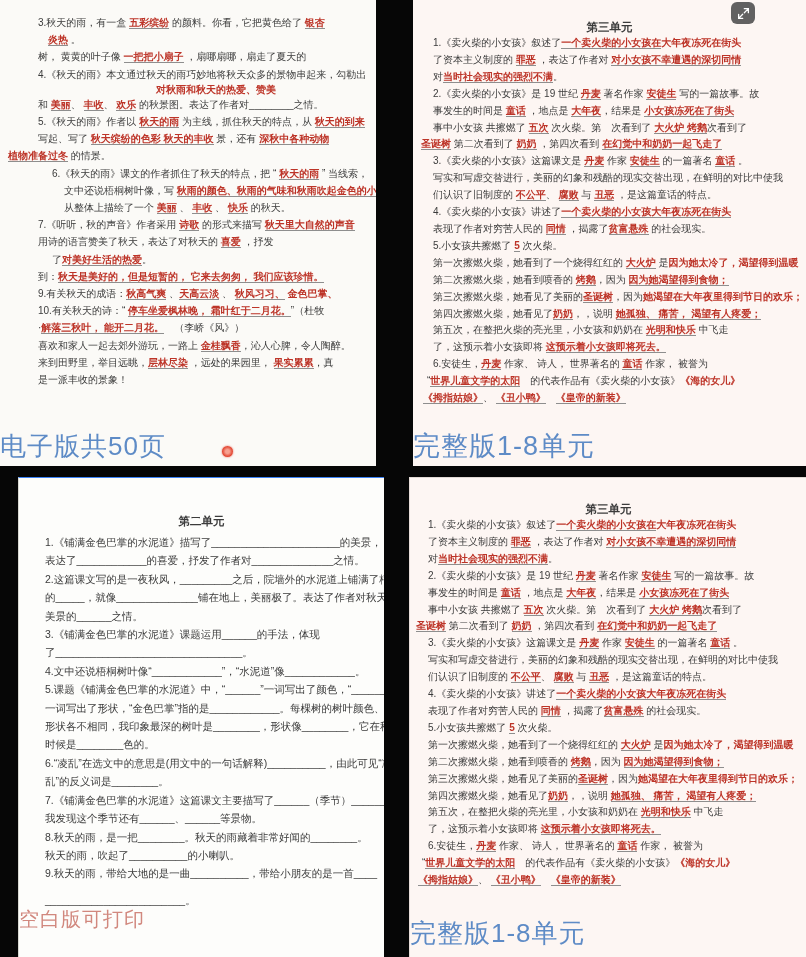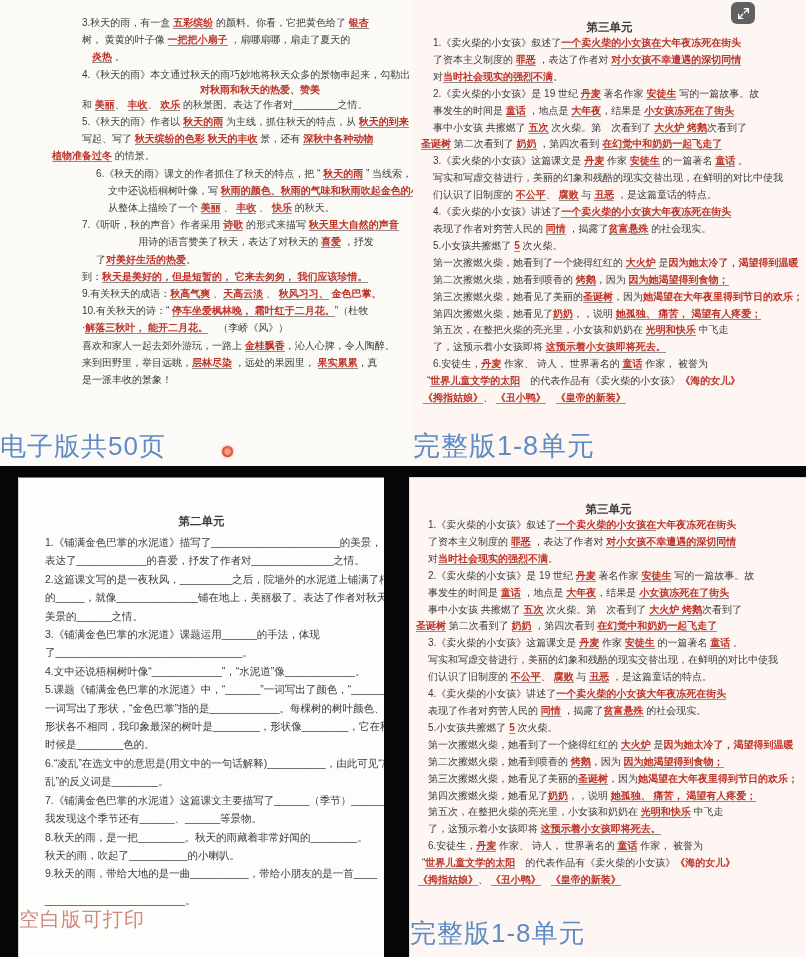--- a/index.html
+++ b/index.html
@@ -2,21 +2,21 @@
 <html><head>
 <meta charset="utf-8">
 <style>
   html,body{margin:0;padding:0;background:#000;}
   .canvas{
     position:relative;width:806px;height:957px;overflow:hidden;
     background:#060606;
     font-family:"Liberation Sans","DejaVu Sans",sans-serif;
   }
   .page{position:absolute;overflow:hidden;}
-  .page.tl{left:0;top:0;width:376px;height:466px;background:#fbfaf7;padding-left:44px;}
+  .page.tl{left:0;top:0;width:376px;height:466px;background:#fbfaf7;}
   .page.tr{left:413px;top:0;width:393px;height:466px;background:#fdf6f3;}
   .page.bl{left:18px;top:477px;width:365px;height:480px;background:#fdfdfb;border-top:1px solid #3b82f6;border-left:1px solid #d8d8d2;}
   .page.br{left:409px;top:477px;width:397px;height:480px;background:#fdf6f3;border-top:1px solid #e0d8d4;border-left:1px solid #e6dcd8;}
   .content{position:relative;}
   .tl .content{padding:14px 4px 0 38px;font-size:10px;line-height:17.2px;}
   .tr .content{padding:0 4px 0 20px;font-size:10px;line-height:16.9px;}
   .bl .content{padding:4px 8px 0 26px;font-size:10.5px;line-height:18.4px;}
   .br .content{padding:0 4px 0 18px;font-size:10px;line-height:16.9px;}
   .line{white-space:nowrap;color:#3b3b3b;}
   .sg-k{color:#3b3b3b;}
@@ -45,33 +45,33 @@
   }
 </style>
 </head>
 <body>
 
 <div class="canvas">
 
   <section class="page tl">
     <div class="content">
         <div class="line"><span class="sg-k">3.秋天的雨，有一盒 </span><span class="sg-r">五彩缤纷</span><span class="sg-k"> 的颜料。你看，它把黄色给了 </span><span class="sg-r">银杏</span></div>
+        <div class="line" style="margin-left: 10px;"><span class="sg-r">炎热</span><span class="sg-k"> 。</span></div>
         <div class="line"><span class="sg-k">树， 黄黄的叶子像 </span><span class="sg-r">一把把小扇子</span><span class="sg-k"> ，扇哪扇哪，扇走了夏天的</span></div>
-        <div class="line" style="margin-left: 10px;"><span class="sg-r">炎热</span><span class="sg-k"> 。</span></div>
         <div class="line"><span class="sg-k">4.《秋天的雨》本文通过秋天的雨巧妙地将秋天众多的景物串起来，勾勒出</span></div>
         <div class="line" style="margin-left: 118px; line-height: 13px;"><span class="sg-n">对秋雨和秋天的热爱、赞美</span></div>
         <div class="line"><span class="sg-k">和 </span><span class="sg-r">美丽</span><span class="sg-k">、 </span><span class="sg-r">丰收</span><span class="sg-k">、 </span><span class="sg-r">欢乐</span><span class="sg-k"> 的秋景图。表达了作者对________之情。</span></div>
         <div class="line"><span class="sg-k">5.《秋天的雨》作者以 </span><span class="sg-r">秋天的雨</span><span class="sg-k"> 为主线，抓住秋天的特点，从 </span><span class="sg-r">秋天的到来</span></div>
         <div class="line"><span class="sg-k">写起、写了 </span><span class="sg-r">秋天缤纷的色彩 秋天的丰收</span><span class="sg-k"> 景，还有 </span><span class="sg-r">深秋中各种动物</span></div>
         <div class="line" style="margin-left: -30px;"><span class="sg-r">植物准备过冬</span><span class="sg-k"> 的情景。</span></div>
         <div class="line" style="margin-left: 14px;"><span class="sg-k">6.《秋天的雨》课文的作者抓住了秋天的特点，把 “ </span><span class="sg-r">秋天的雨</span><span class="sg-k"> ” 当线索，</span></div>
         <div class="line" style="margin-left: 26px;"><span class="sg-k">文中还说梧桐树叶像，写 </span><span class="sg-r">秋雨的颜色、秋雨的气味和秋雨吹起金色的小喇叭</span></div>
         <div class="line" style="margin-left: 26px;"><span class="sg-k">从整体上描绘了一个 </span><span class="sg-r">美丽</span><span class="sg-k"> 、 </span><span class="sg-r">丰收</span><span class="sg-k"> 、 </span><span class="sg-r">快乐</span><span class="sg-k"> 的秋天。</span></div>
         <div class="line"><span class="sg-k">7.《听听，秋的声音》作者采用 </span><span class="sg-r">诗歌</span><span class="sg-k"> 的形式来描写 </span><span class="sg-r">秋天里大自然的声音</span></div>
-        <div class="line" style="margin-left: 14px; text-align: center;"><span class="sg-k">用诗的语言赞美了秋天，表达了对秋天的 </span><span class="sg-r">喜爱</span><span class="sg-k"> ，抒发</span></div>
+        <div class="line" style=""><span class="sg-k">用诗的语言赞美了秋天，表达了对秋天的 </span><span class="sg-r">喜爱</span><span class="sg-k"> ，抒发</span></div>
         <div class="line" style="margin-left: 14px;"><span class="sg-k">了</span><span class="sg-r">对美好生活的热爱</span><span class="sg-k">。</span></div>
         <div class="line"><span class="sg-k">到：</span><span class="sg-r">秋天是美好的，但是短暂的， 它来去匆匆， 我们应该珍惜。</span></div>
         <div class="line"><span class="sg-k">9.有关秋天的成语：</span><span class="sg-r">秋高气爽</span><span class="sg-k"> 、</span><span class="sg-r">天高云淡</span><span class="sg-k"> 、 </span><span class="sg-r">秋风习习、</span><span class="sg-k"> </span><span class="sg-n">金色巴掌、</span></div>
         <div class="line"><span class="sg-k">10.有关秋天的诗：“ </span><span class="sg-r">停车坐爱枫林晚， 霜叶红于二月花。</span><span class="sg-k">”（杜牧</span></div>
         <div class="line"><span class="sg-k">·</span><span class="sg-r">解落三秋叶， 能开二月花。</span><span class="sg-k">　（李峤《风》）</span></div>
         <div class="line"><span class="sg-k">喜欢和家人一起去郊外游玩，一路上 </span><span class="sg-r">金桂飘香</span><span class="sg-k">，沁人心脾，令人陶醉。</span></div>
         <div class="line"><span class="sg-k">来到田野里，举目远眺，</span><span class="sg-r">层林尽染</span><span class="sg-k"> ，远处的果园里， </span><span class="sg-r">果实累累</span><span class="sg-k">，真</span></div>
         <div class="line"><span class="sg-k">是一派丰收的景象！</span></div>
       </div>
     <div class="caption cap-blue tl-cap">电子版共50页</div>

